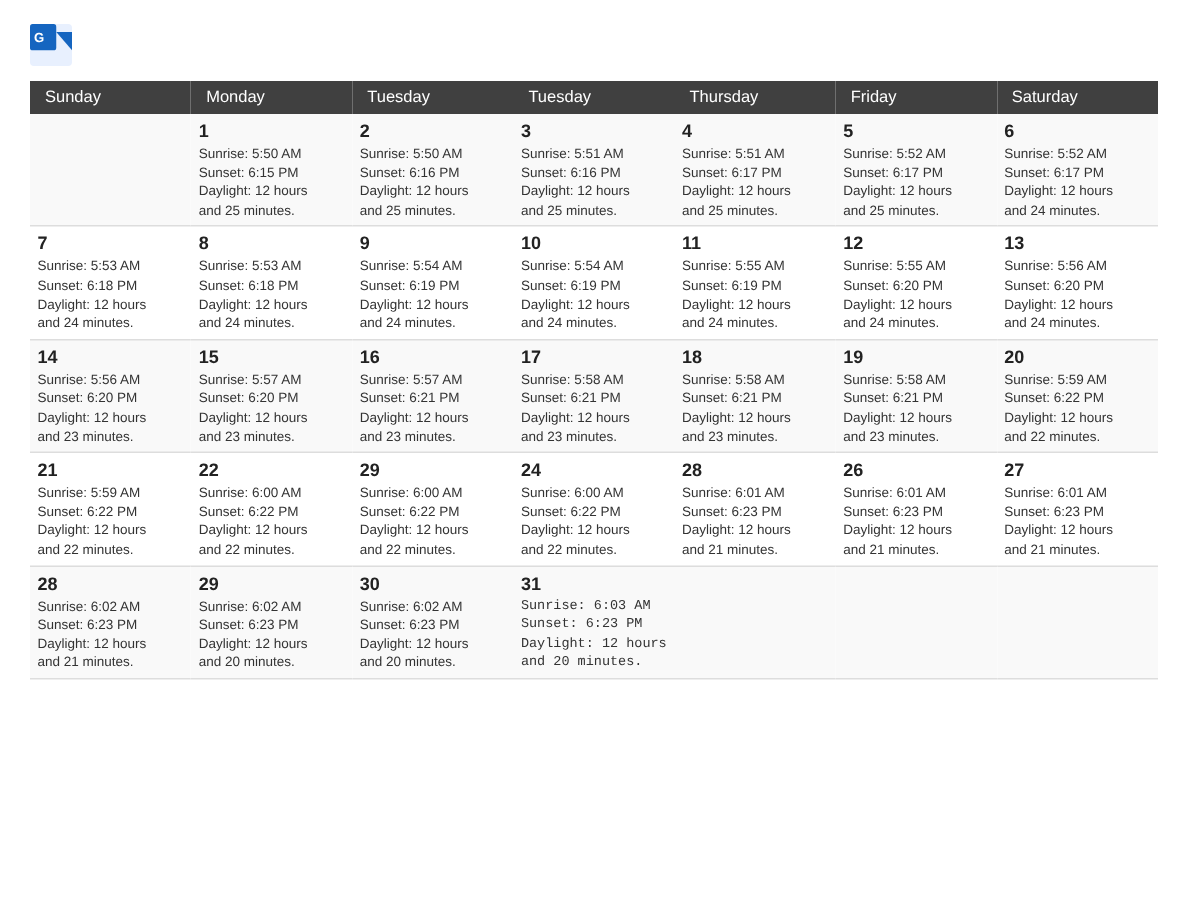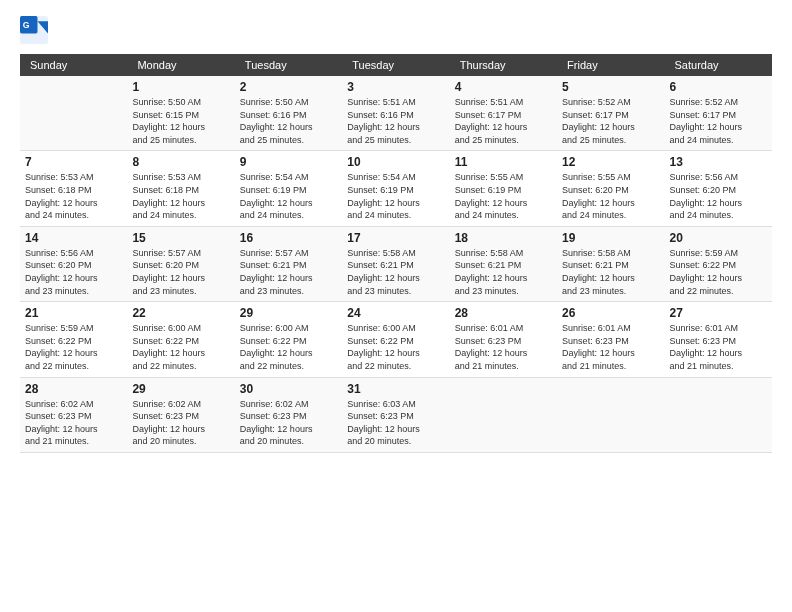--- a/index.html
+++ b/index.html
@@ -344,21 +344,21 @@
           </td>
           <td>
             <span class="day-number">30</span>
             <div class="day-info" style="white-space: pre-line;">Sunrise: 6:02 AM
 Sunset: 6:23 PM
 Daylight: 12 hours
 and 20 minutes.</div>
           </td>
           <td>
             <span class="day-number">31</span>
-            <div class="day-info" style="white-space: pre-line;">Sunrise: 6:03 AM
+            <div class="day-info" style="white-space: pre-line; font-family: Liberation Mono, monospace;">Sunrise: 6:03 AM
 Sunset: 6:23 PM
 Daylight: 12 hours
 and 20 minutes.</div>
           </td>
           <td></td>
           <td></td>
           <td></td>
         </tr>
       </tbody>
   </table>

